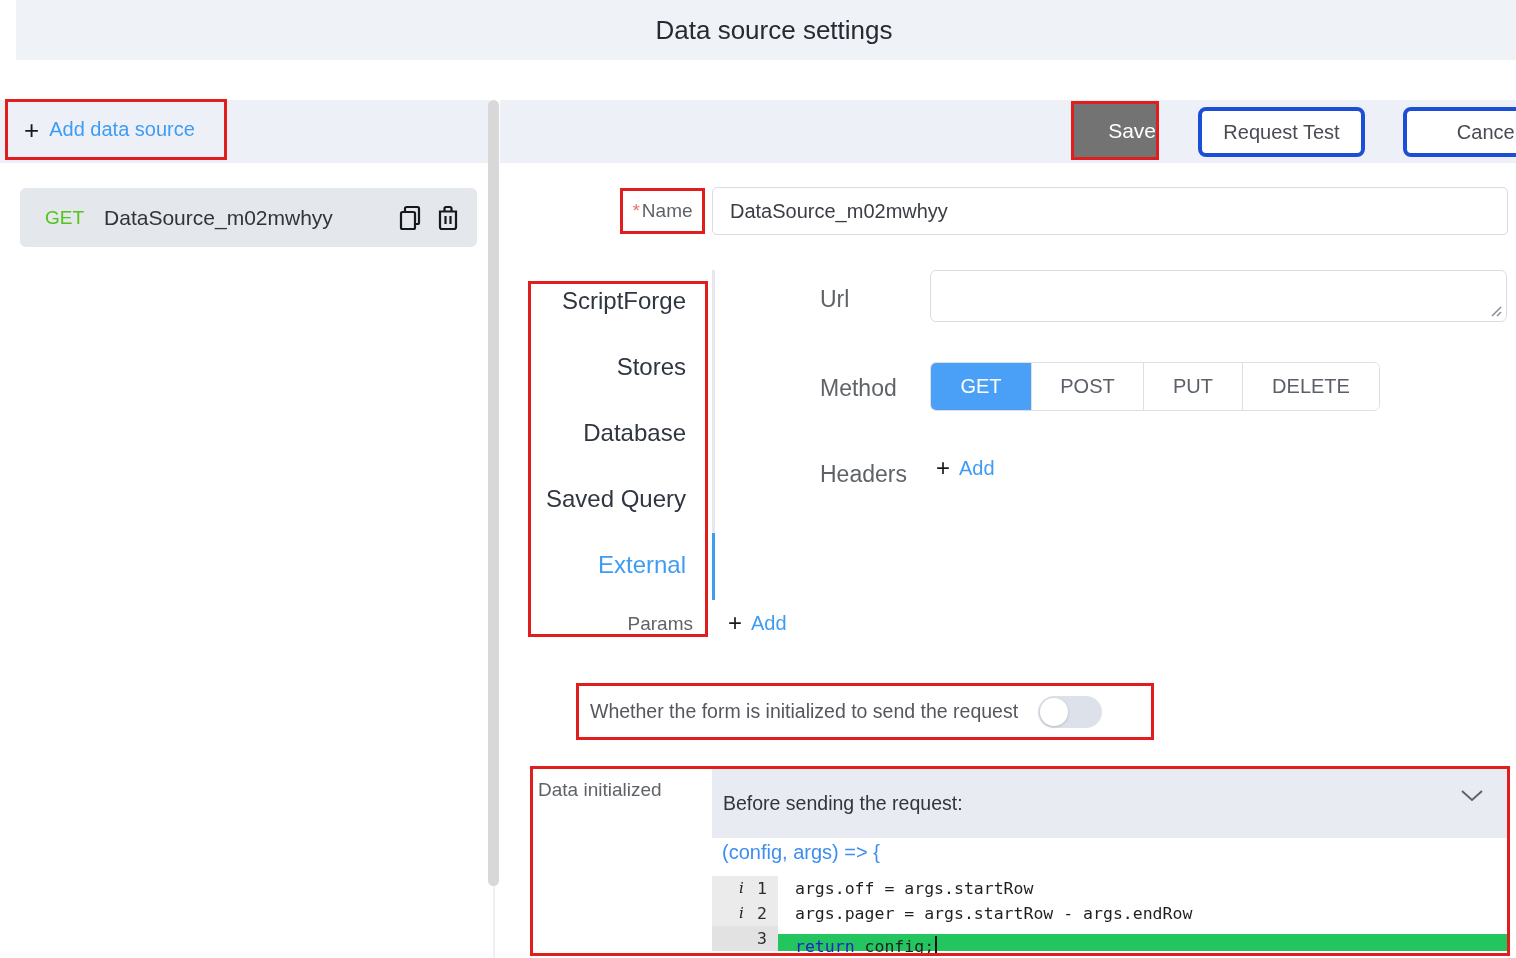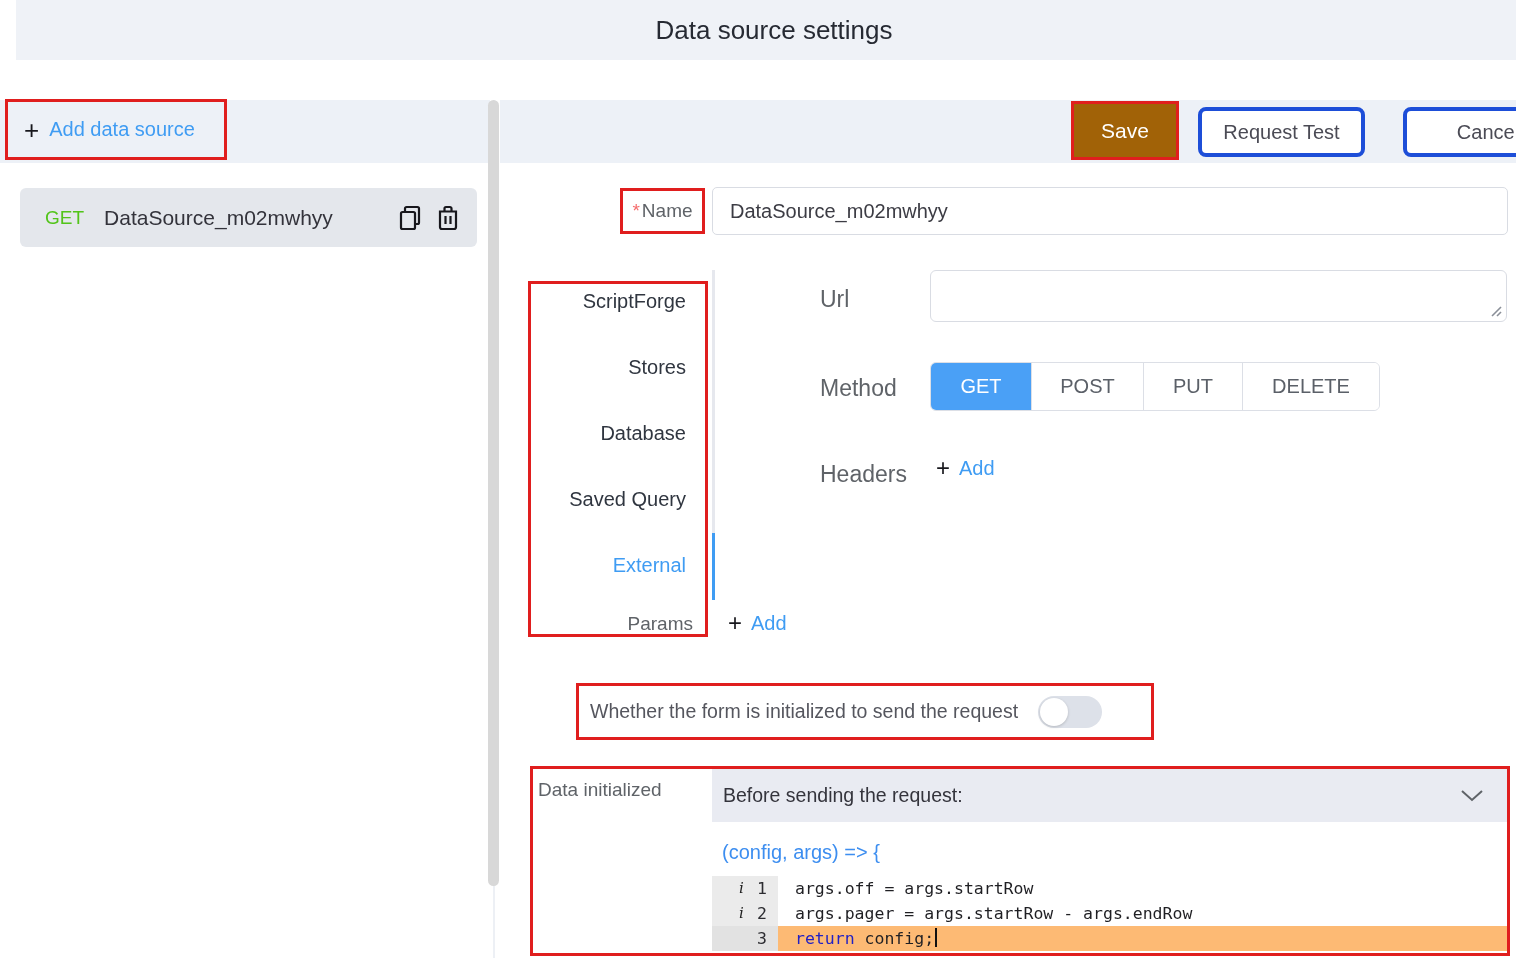--- a/index.html
+++ b/index.html
@@ -31,36 +31,36 @@
   .ds-name { margin-left:20px; font-size:21px; color:#33333b; flex:1; }
   .icon-btn { width:26px; height:26px; display:flex; align-items:center; justify-content:center; cursor:pointer; }
   .icon-btn.copy { margin-right:12px; }
   .icon-btn.trash { margin-right:16px; }
 
   
   .scroll-track { left:493px; top:100px; width:2px; height:858px; background:#edf0f5; }
   .scroll-thumb { left:488px; top:100px; width:11px; height:786px; background:#d8d8d8; border-radius:6px; }
 
   
-  .save-btn { left:1071px; top:101px; width:108px; height:59px; background:#a16207; border:3px solid #e01e1e;
-              color:#ffffff; font-size:21px; display:flex; align-items:center; justify-content:center; cursor:pointer; z-index:6;}
+  .save-btn { left:1071px; top:101px; width:88px; height:59px; background:#737373; border:3px solid #e01e1e;
+              color:#ffffff; font-size:21px; display:flex; align-items:center; justify-content:flex-end; cursor:pointer; z-index:6;}
   .ghost-btn { background:#ffffff; border:4px solid #1d4ed8; border-radius:8px; color:#4b4b55; font-size:20px;
                display:flex; align-items:center; justify-content:center; cursor:pointer; }
   .req-test-btn { left:1198px; top:107px; width:167px; height:50px; }
   .cancel-btn { left:1403px; top:107px; width:170px; height:50px; }
 
   
   .name-label { left:620px; top:188px; width:85px; height:46px; display:flex; align-items:center; justify-content:center;
                 font-size:19px; color:#5f6368; }
   .req-star { color:#f56c6c; margin-right:2px; }
   .name-input { left:712px; top:187px; width:796px; height:48px; border:1px solid #d9dce3; border-radius:5px;
                 padding:0 17px; font-size:20px; color:#3c3c44; font-family:"Liberation Sans",sans-serif; outline:none; background:#fff;}
 
   
-  .tab-item { left:528px; width:158px; height:40px; text-align:right; font-size:20px; color:#303640;
+  .tab-item { left:528px; width:158px; height:40px; text-align:right; font-size:24px; color:#303640;
               line-height:40px; cursor:pointer; }
   .tab-item.active { color:#3f9cf3; }
   .tab-rail { left:712px; top:270px; width:3px; height:330px; background:#e6e8ee; }
   .tab-indicator { left:712px; top:533px; width:3px; height:67px; background:#3f9cf3; }
 
   
   .f-label { left:820px; width:90px; text-align:left; font-size:23px; color:#5f6368; }
 
   
   .url-area { left:930px; top:270px; width:577px; height:52px; border:1px solid #d9dce3; border-radius:6px; background:#fff; cursor:text; }
@@ -84,34 +84,34 @@
 
   
   .toggle-row { left:576px; top:683px; width:578px; height:57px; display:flex; align-items:center; }
   .toggle-label { margin-left:14px; font-size:19.5px; color:#55565e; }
   .toggle { margin-left:20px; width:64px; height:32px; border-radius:16px; background:#dde1e9; position:relative; cursor:pointer; }
   .knob { position:absolute; left:2px; top:2px; width:28px; height:28px; border-radius:50%; background:#ffffff;
           box-shadow:0 1px 3px rgba(0,0,0,.18); }
 
   
   .dp-label { left:538px; top:779px; font-size:19px; color:#5f6368; }
-  .dp-header { left:712px; top:769px; width:796px; height:53px; background:#e9ebf2; display:flex; align-items:center; cursor:pointer; }
+  .dp-header { left:712px; top:769px; width:796px; height:69px; background:#e9ebf2; display:flex; align-items:center; cursor:pointer; }
   .dp-header-title { margin-left:11px; font-size:19.5px; color:#34343c; }
   .dp-chevron { position:absolute; right:24px; top:19px; cursor:pointer; }
   .code-signature { left:722px; top:841px; font-size:20px; color:#3d8ef0; font-family:"Liberation Sans",sans-serif; }
 
   .code-editor { left:712px; top:876px; width:796px; background:#ffffff; font-family:"DejaVu Sans Mono",monospace; font-size:16.5px; }
   .code-row { display:flex; height:25px; line-height:25px; }
   .gutter { width:66px; background:#ebebeb; display:flex; justify-content:flex-end; align-items:center; gap:9px; padding-right:11px;
             color:#2c2c31; flex-shrink:0; }
   .lint-marker { font-family:"DejaVu Serif",serif; font-style:italic; font-size:15px; color:#222; width:9px; }
   .line-no { font-size:16.5px; }
   .code-area { flex:1; padding-left:17px; color:#1f1f23; white-space:pre; }
   .code-row.active .gutter { background:#e2e2e2; }
-  .code-row.active .code-area { background:#fdba74; }
+  .code-row.active .code-area { background:#22c55e;margin-top:8px; }
   .kw { color:#2121c4; }
   .caret { display:inline-block; width:2px; height:19px; background:#111; vertical-align:-3px; margin-left:1px; }
 
   svg { display:block; }
 </style>
 </head>
 <body>
 
 <div class="screen">
 

